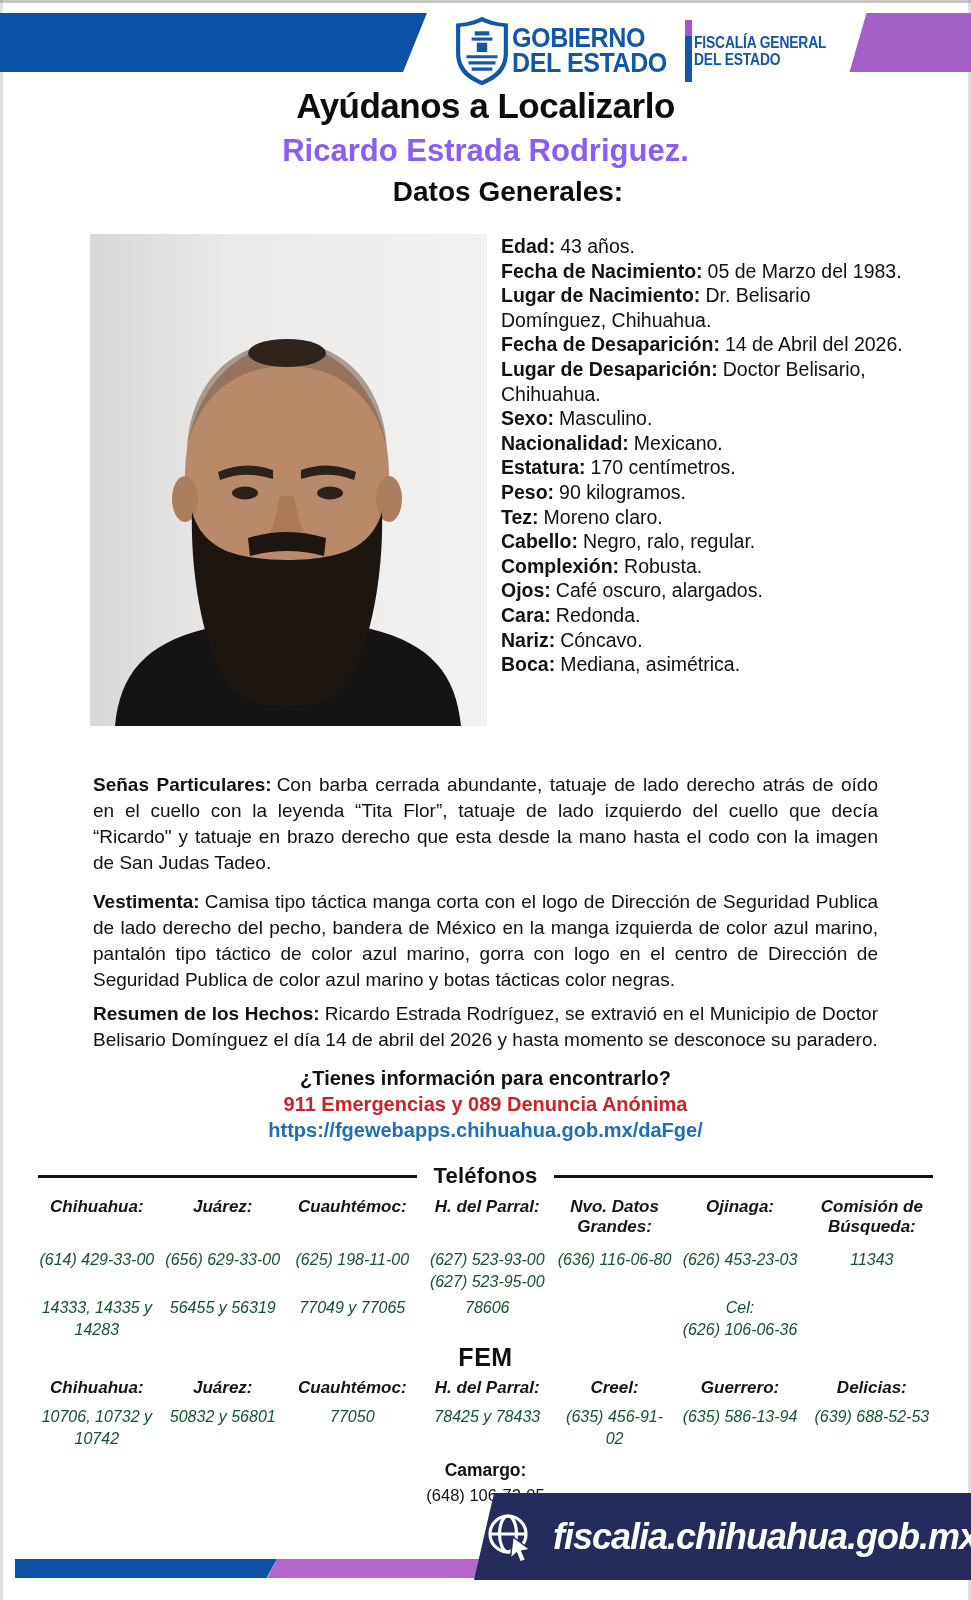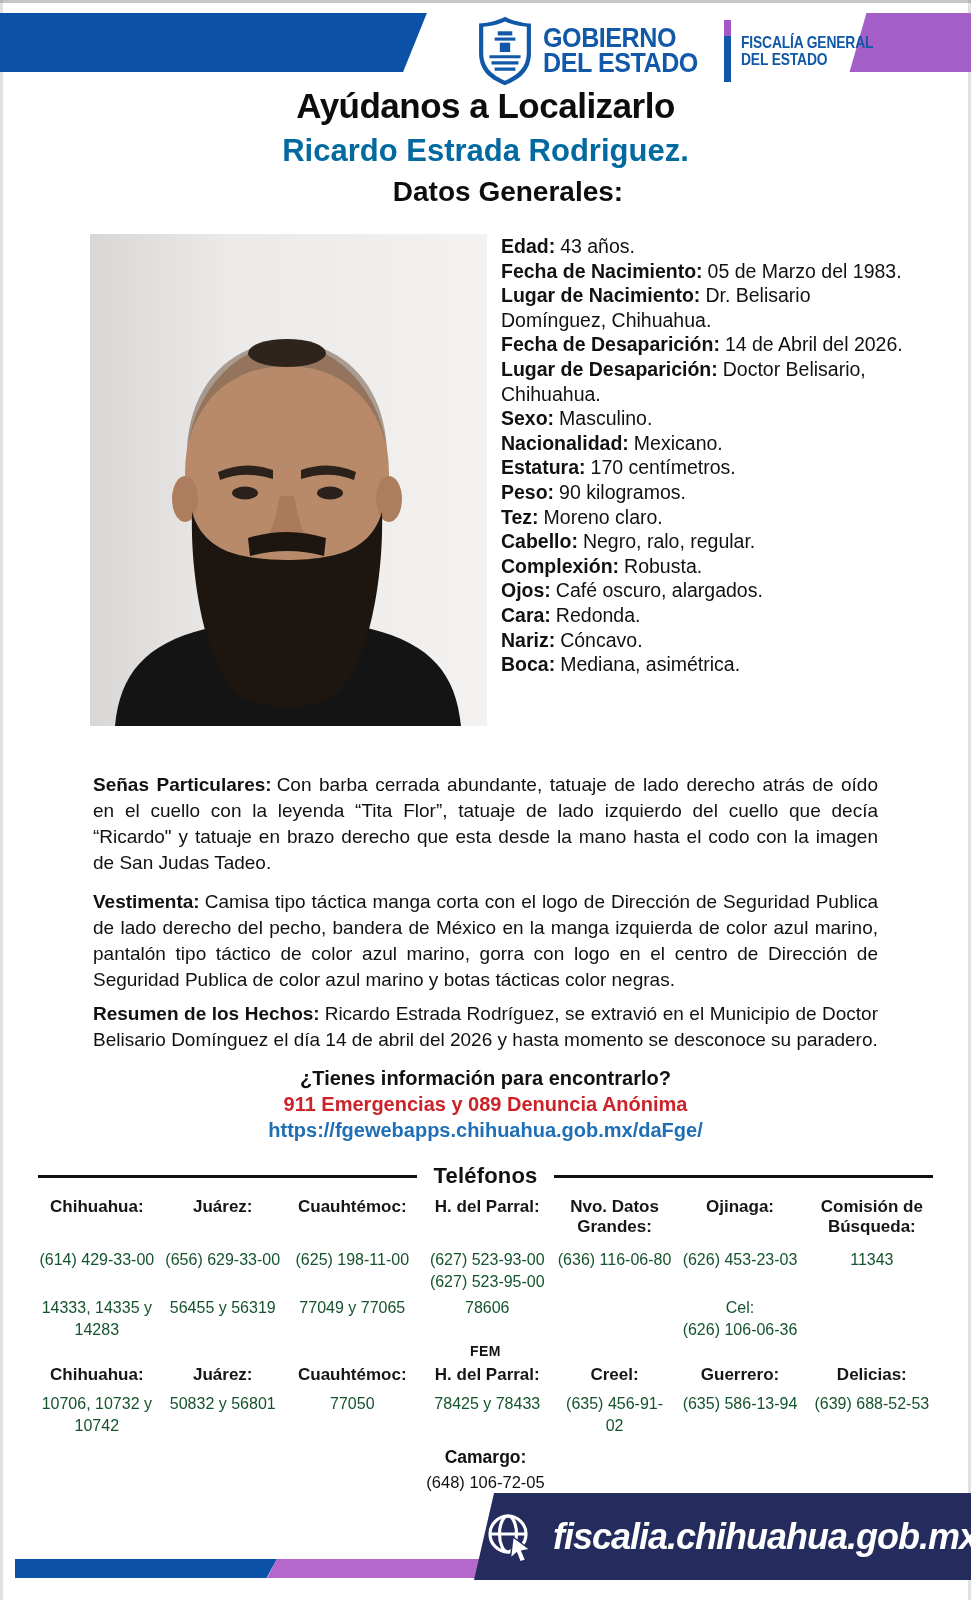--- a/index.html
+++ b/index.html
@@ -2,54 +2,54 @@
 <html><head>
 <meta charset="utf-8">
 <style>
   html,body{margin:0;padding:0;background:#ffffff;}
   .page{position:relative;width:971px;height:1600px;background:#fff;overflow:hidden;
         font-family:"Liberation Sans",sans-serif;color:#111;
         box-shadow:inset 0 3px 0 rgba(130,130,130,.45), inset 3px 0 0 rgba(170,170,170,.35), inset -3px 0 0 rgba(170,170,170,.35);}
   
   .hdr-blue{position:absolute;left:-40px;top:13px;width:455px;height:59px;background:#0b51a8;transform:skewX(-22deg);}
   .hdr-purple{position:absolute;left:858px;top:13px;width:220px;height:59px;background:#a55fc8;transform:skewX(-16deg);}
-  .logo{position:absolute;left:477px;top:12px;height:78px;display:flex;align-items:center;gap:10px;}
+  .logo{position:absolute;left:454px;top:12px;height:78px;display:flex;align-items:center;gap:2px;}
   .logo-shield{width:56px;height:72px;flex:0 0 auto;}
   .gob-text{color:#1158a8;font-weight:700;font-size:27px;line-height:.94;letter-spacing:-.5px;transform:scaleX(.93);transform-origin:left center;white-space:nowrap;}
   .sep-bar{width:7px;height:62px;background:linear-gradient(#a557c8 0 26%,#1158a8 26% 100%);margin-left:4px;}
   .fge-text{color:#1158a8;font-weight:700;font-size:16.5px;line-height:1.02;letter-spacing:-.2px;transform:scaleX(.84);transform-origin:left center;white-space:nowrap;}
   
   .content{position:relative;padding-top:86px;}
   .t-main{font-size:35px;font-weight:700;text-align:center;letter-spacing:-.5px;color:#0d0d0d;}
-  .t-name{font-size:31px;font-weight:700;text-align:center;color:#0369a1;margin-top:7px;}
+  .t-name{font-size:31px;font-weight:700;text-align:center;color:#8b5cf6;margin-top:7px;}
   .t-sec{font-size:28px;font-weight:700;text-align:center;color:#0d0d0d;margin-top:7px;padding-left:45px;}
   
   .main-row{display:flex;margin-top:26px;padding-left:90px;gap:14px;}
   .photo{width:397px;height:492px;flex:0 0 auto;}
   .fields{width:418px;font-size:19.5px;line-height:24.6px;}
   .fields .fl{font-weight:700;margin-right:5px;}
   
   .para{margin:0 93px;font-size:19px;line-height:26px;text-align:justify;}
   .para .fl{font-weight:700;margin-right:5px;}
   .p1{margin-top:46px;} .p2{margin-top:13px;} .p3{margin-top:8px;}
   
   .contact{margin-top:12px;text-align:center;font-size:20px;font-weight:700;line-height:26px;}
   .c-red{color:#cc2229;}
   .c-url{color:#1e6fb5;text-decoration:none;display:inline-block;}
   
   .divider{display:flex;align-items:center;margin:20px 38px 0;gap:16px;}
   .divider .rule{flex:1;height:3px;background:#111;}
   .divider .cap{font-size:22px;font-weight:700;letter-spacing:.2px;}
-  .ptable{display:grid;grid-template-columns:14.2% 13.6% 15% 14.8% 13.3% 14.4% 14.7%;width:906px;margin:8px auto 0;}
+  .ptable{display:grid;grid-template-columns:14.2% 13.6% 15% 14.8% 13.3% 14.4% 14.7%;width:906px;margin:8px auto 0;font-style:italic;}
   .cell{text-align:center;padding:0 3px;}
   .cell .h{display:block;font-size:17px;font-weight:700;line-height:20px;color:#161616;}
   .cell .v{display:block;font-size:16px;line-height:22px;color:#14532d;}
   .cell .v:empty{display:none;}
   .hrow{min-height:52px;} .r1{min-height:48px;} .r2{min-height:40px;}
-  .fem-title{text-align:center;font-size:14px;font-weight:700;margin-top:2px;letter-spacing:.5px;}
+  .fem-title{text-align:center;font-size:25px;font-weight:700;margin-top:2px;letter-spacing:.5px;}
   .ftable{margin-top:6px;}
   .fh{min-height:28px;} .fv{min-height:48px;}
   .camargo{text-align:center;margin-top:4px;}
   .camargo .h{font-size:17.5px;font-weight:700;line-height:24px;display:block;}
   .camargo .v{font-size:16.5px;line-height:26px;display:block;}
   
   .ft-blue{position:absolute;left:15px;top:1559px;width:262px;height:19px;background:#0b51a8;
            clip-path:polygon(0 0,100% 0,96% 100%,0 100%);}
   .ft-purple{position:absolute;left:267px;top:1559px;width:225px;height:19px;background:#b468cc;
            clip-path:polygon(4.4% 0,100% 0,95.6% 100%,0 100%);}

